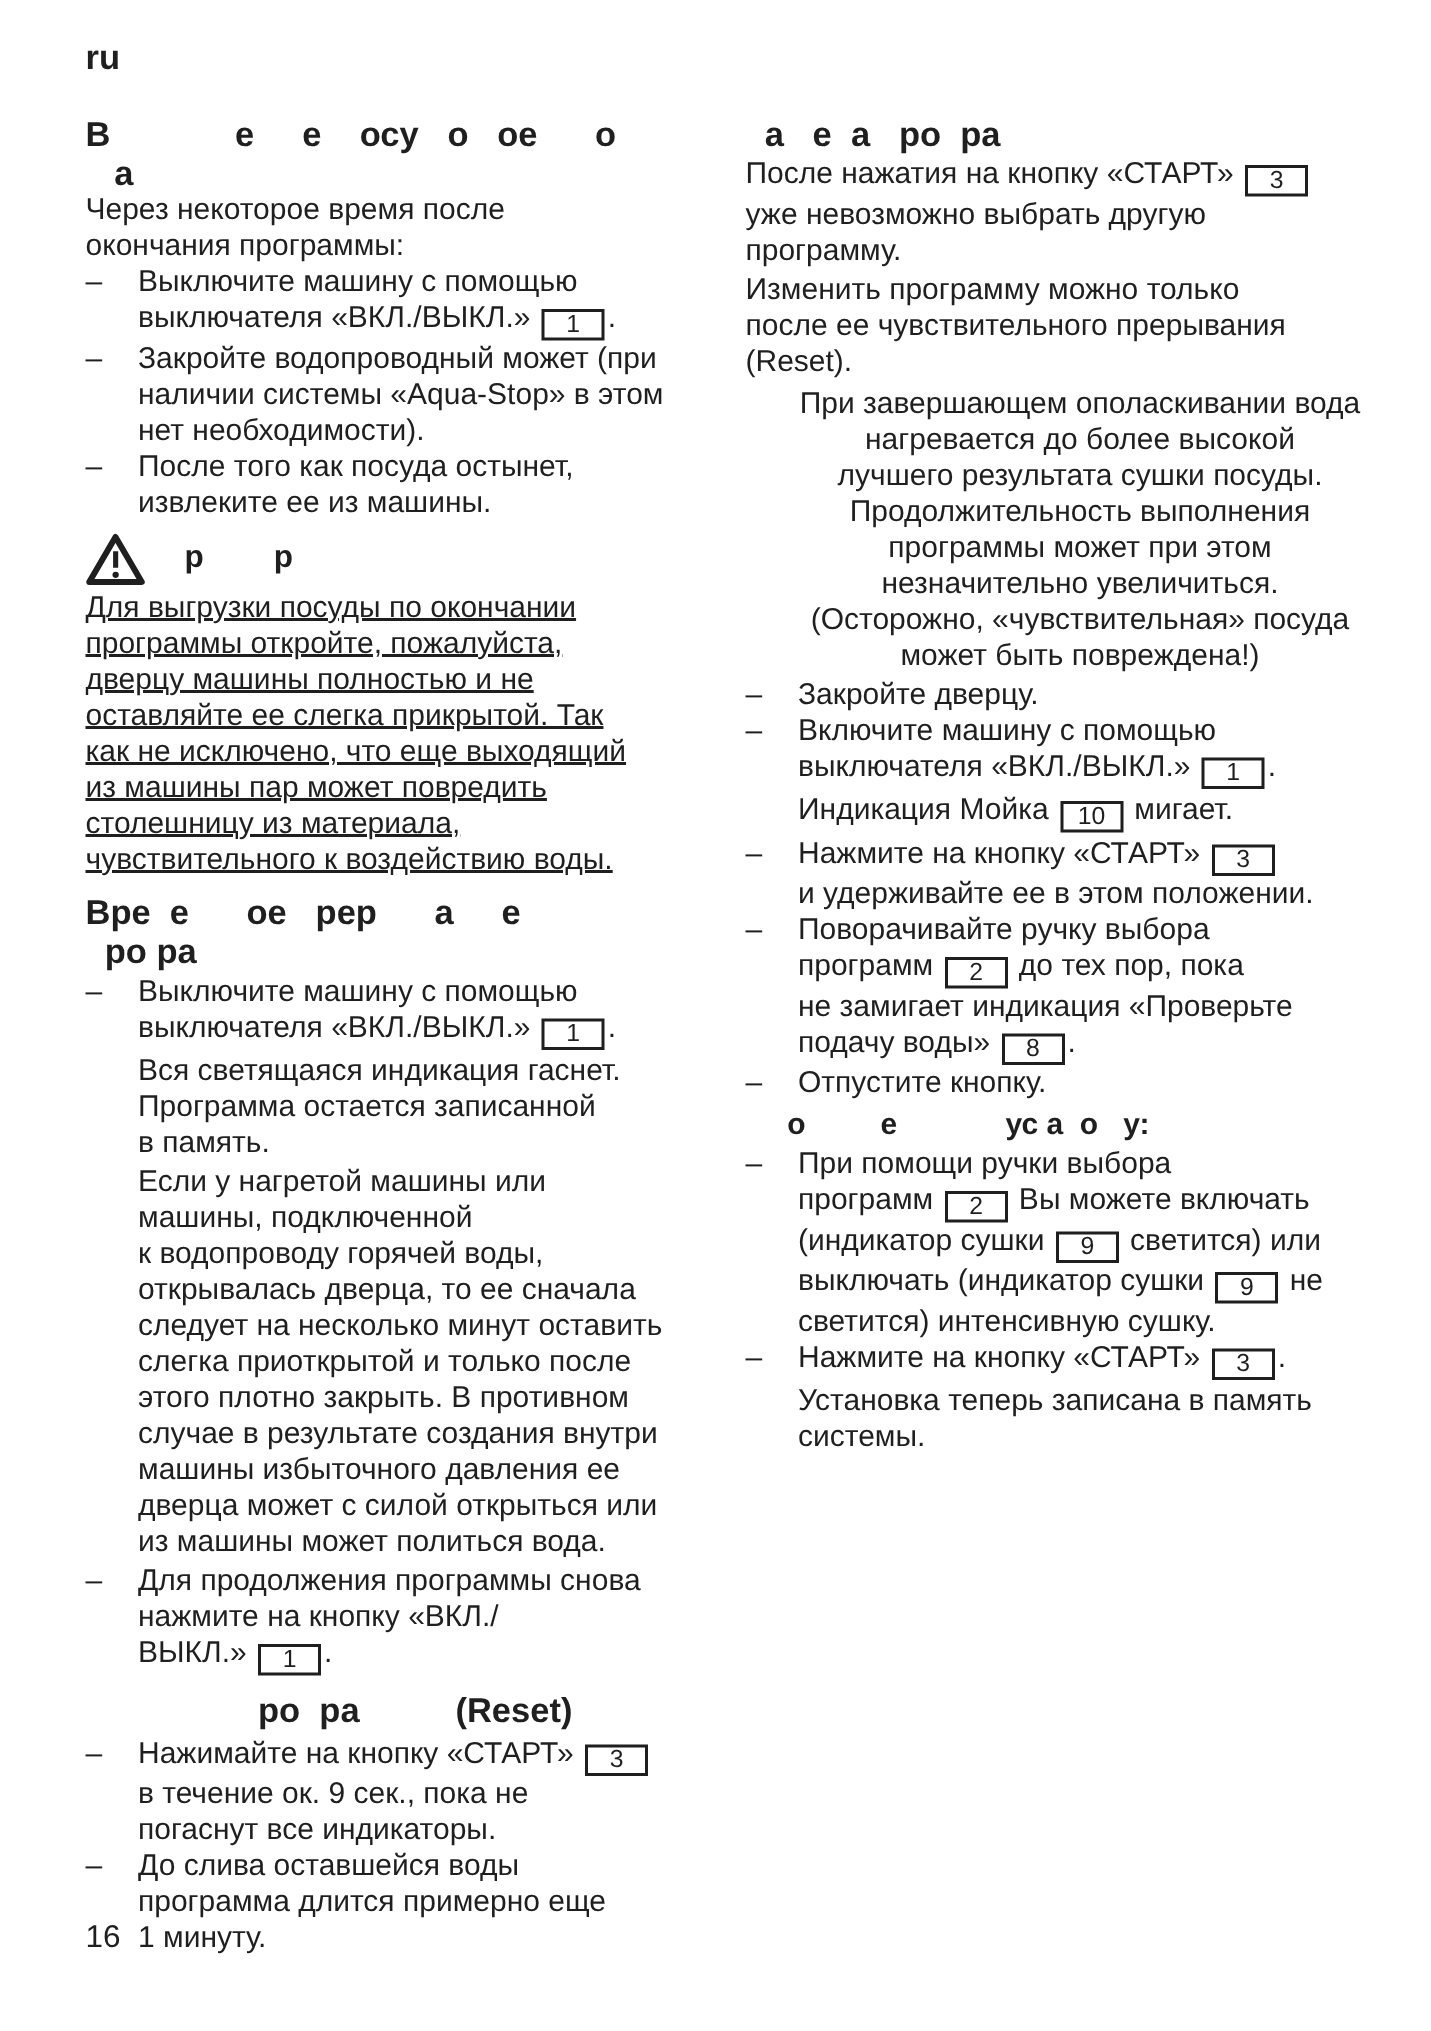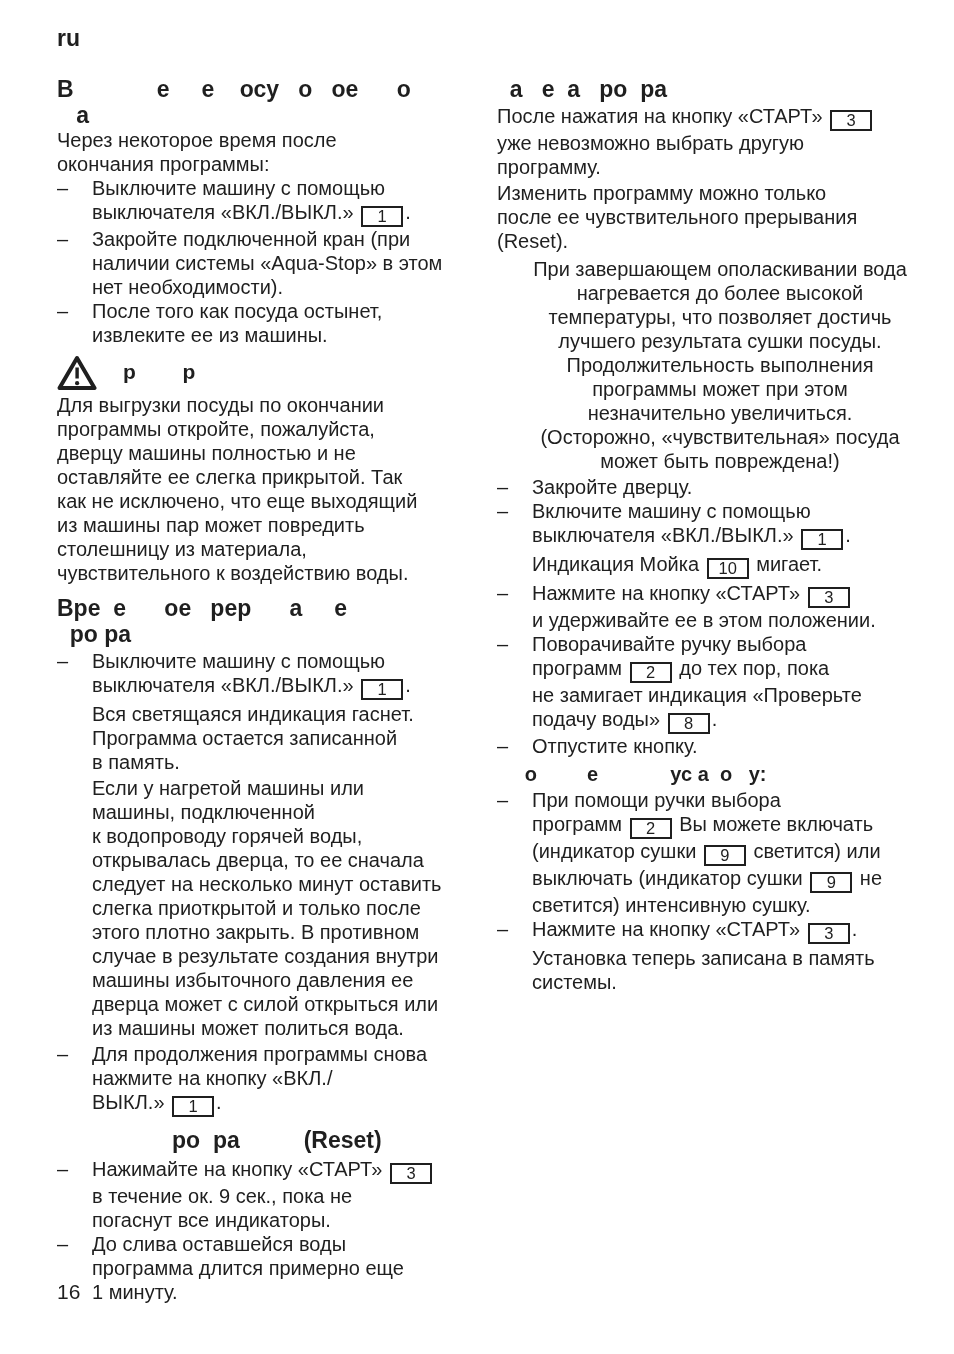--- a/index.html
+++ b/index.html
@@ -51,38 +51,38 @@
       <div class="line">Через некоторое время после</div>
       <div class="line">окончания программы:</div>
     </div>
     <div class="block li">
       <span class="dash">–</span>
       <div class="line">Выключите машину с помощью</div>
       <div class="line">выключателя «ВКЛ./ВЫКЛ.» <span class="keybox">1</span>.</div>
     </div>
     <div class="block li">
       <span class="dash">–</span>
-      <div class="line">Закройте подключенной кран (при</div>
+      <div class="line">Закройте водопроводный может (при</div>
       <div class="line">наличии системы «Aqua-Stop» в этом</div>
       <div class="line">нет необходимости).</div>
     </div>
     <div class="block li">
       <span class="dash">–</span>
       <div class="line">После того как посуда остынет,</div>
       <div class="line">извлеките ее из машины.</div>
     </div>
     <div class="block warn" style="margin-top: 8px;">
       <span class="warn-icon"><svg width="40" height="36" viewBox="0 0 40 36">
           <polygon points="20,3 37.5,33 2.5,33" fill="none" stroke="#1f1f1f" stroke-width="4" stroke-linejoin="round"></polygon>
           <rect x="18.4" y="12.5" width="3.4" height="11" fill="#1f1f1f"></rect>
           <circle cx="20.1" cy="28.2" r="2.1" fill="#1f1f1f"></circle>
         </svg></span>
       <span class="wtxt">р        р</span>
     </div>
-    <div class="block p" style="margin-top: 2px;">
+    <div class="block p" style="margin-top: 2px; text-decoration: underline;">
       <div class="line">Для выгрузки посуды по окончании</div>
       <div class="line">программы откройте, пожалуйста,</div>
       <div class="line">дверцу машины полностью и не</div>
       <div class="line">оставляйте ее слегка прикрытой. Так</div>
       <div class="line">как не исключено, что еще выходящий</div>
       <div class="line">из машины пар может повредить</div>
       <div class="line">столешницу из материала,</div>
       <div class="line">чувствительного к воздействию воды.</div>
     </div>
     <div class="block h" style="margin-top: 10px;">
@@ -144,21 +144,20 @@
       <div class="line">программу.</div>
     </div>
     <div class="block p" style="margin-top: 2px;">
       <div class="line">Изменить программу можно только</div>
       <div class="line">после ее чувствительного прерывания</div>
       <div class="line">(Reset).</div>
     </div>
     <div class="block p" style="margin-top: 4px; text-align: center;">
       <div class="line">При завершающем ополаскивании вода</div>
       <div class="line">нагревается до более высокой</div>
-      <div class="line">температуры, что позволяет достичь</div>
       <div class="line">лучшего результата сушки посуды.</div>
       <div class="line">Продолжительность выполнения</div>
       <div class="line">программы может при этом</div>
       <div class="line">незначительно увеличиться.</div>
       <div class="line">(Осторожно, «чувствительная» посуда</div>
       <div class="line">может быть повреждена!)</div>
     </div>
     <div class="block li" style="margin-top: 2px;">
       <span class="dash">–</span>
       <div class="line">Закройте дверцу.</div>

